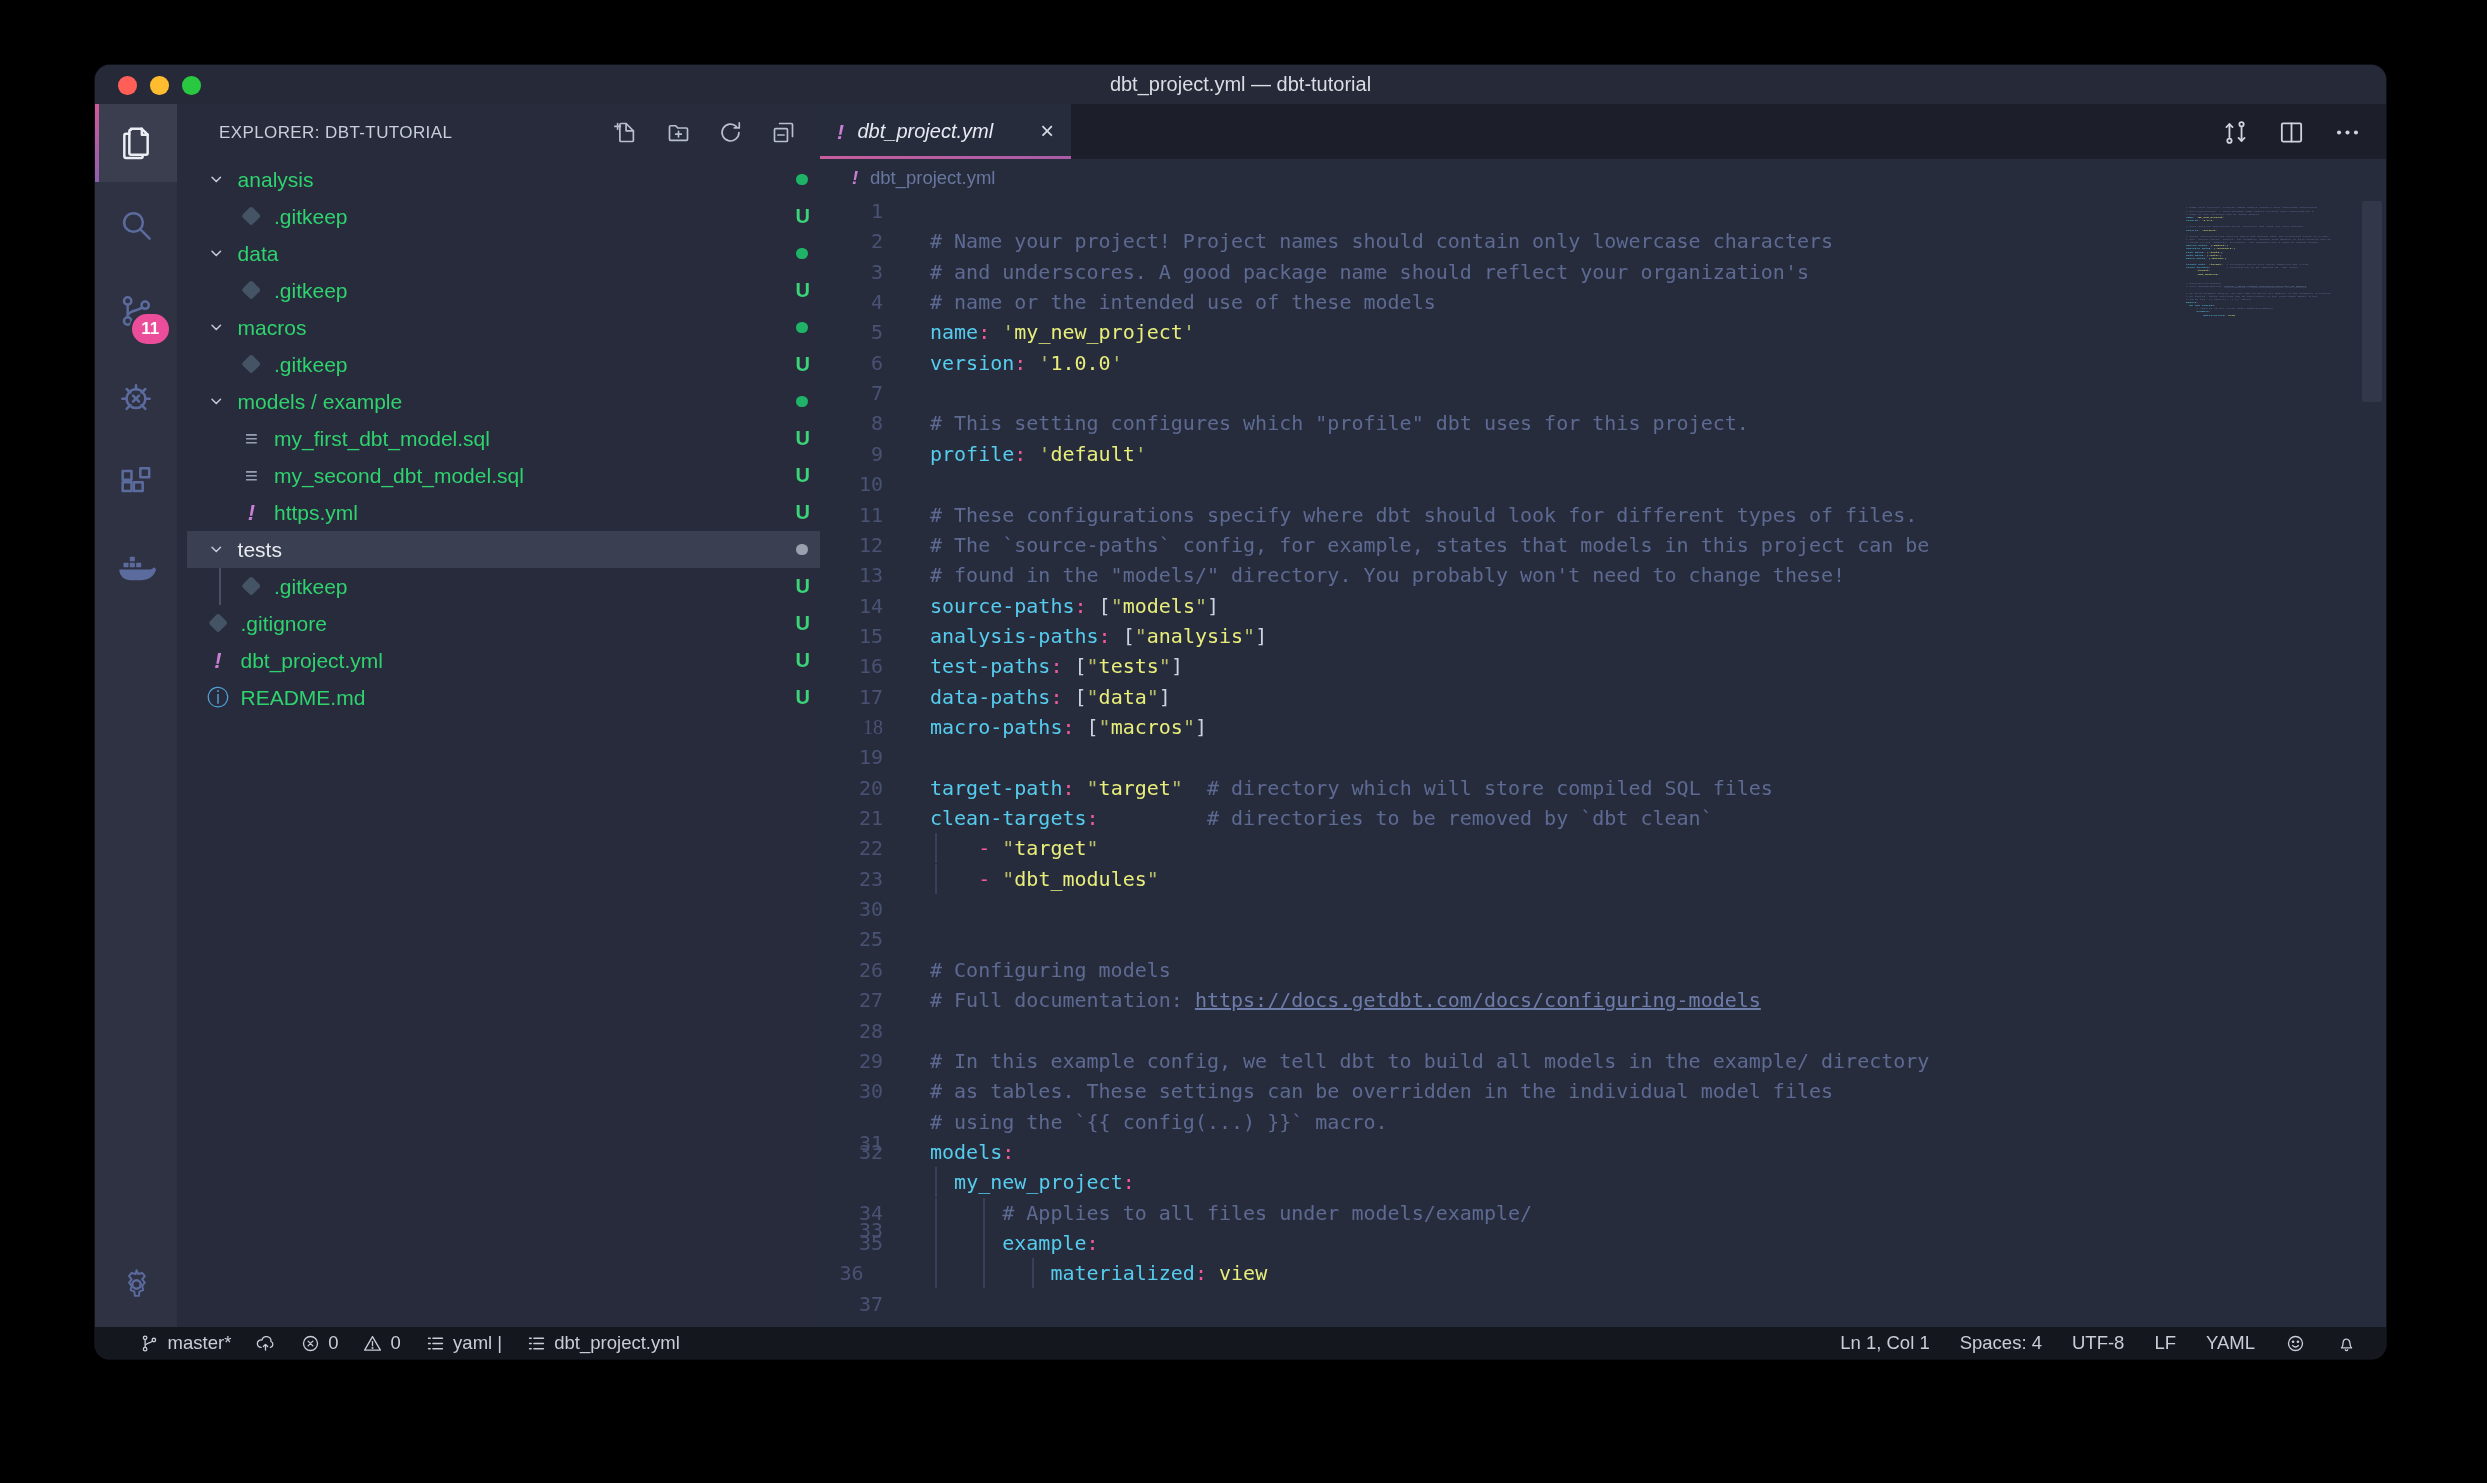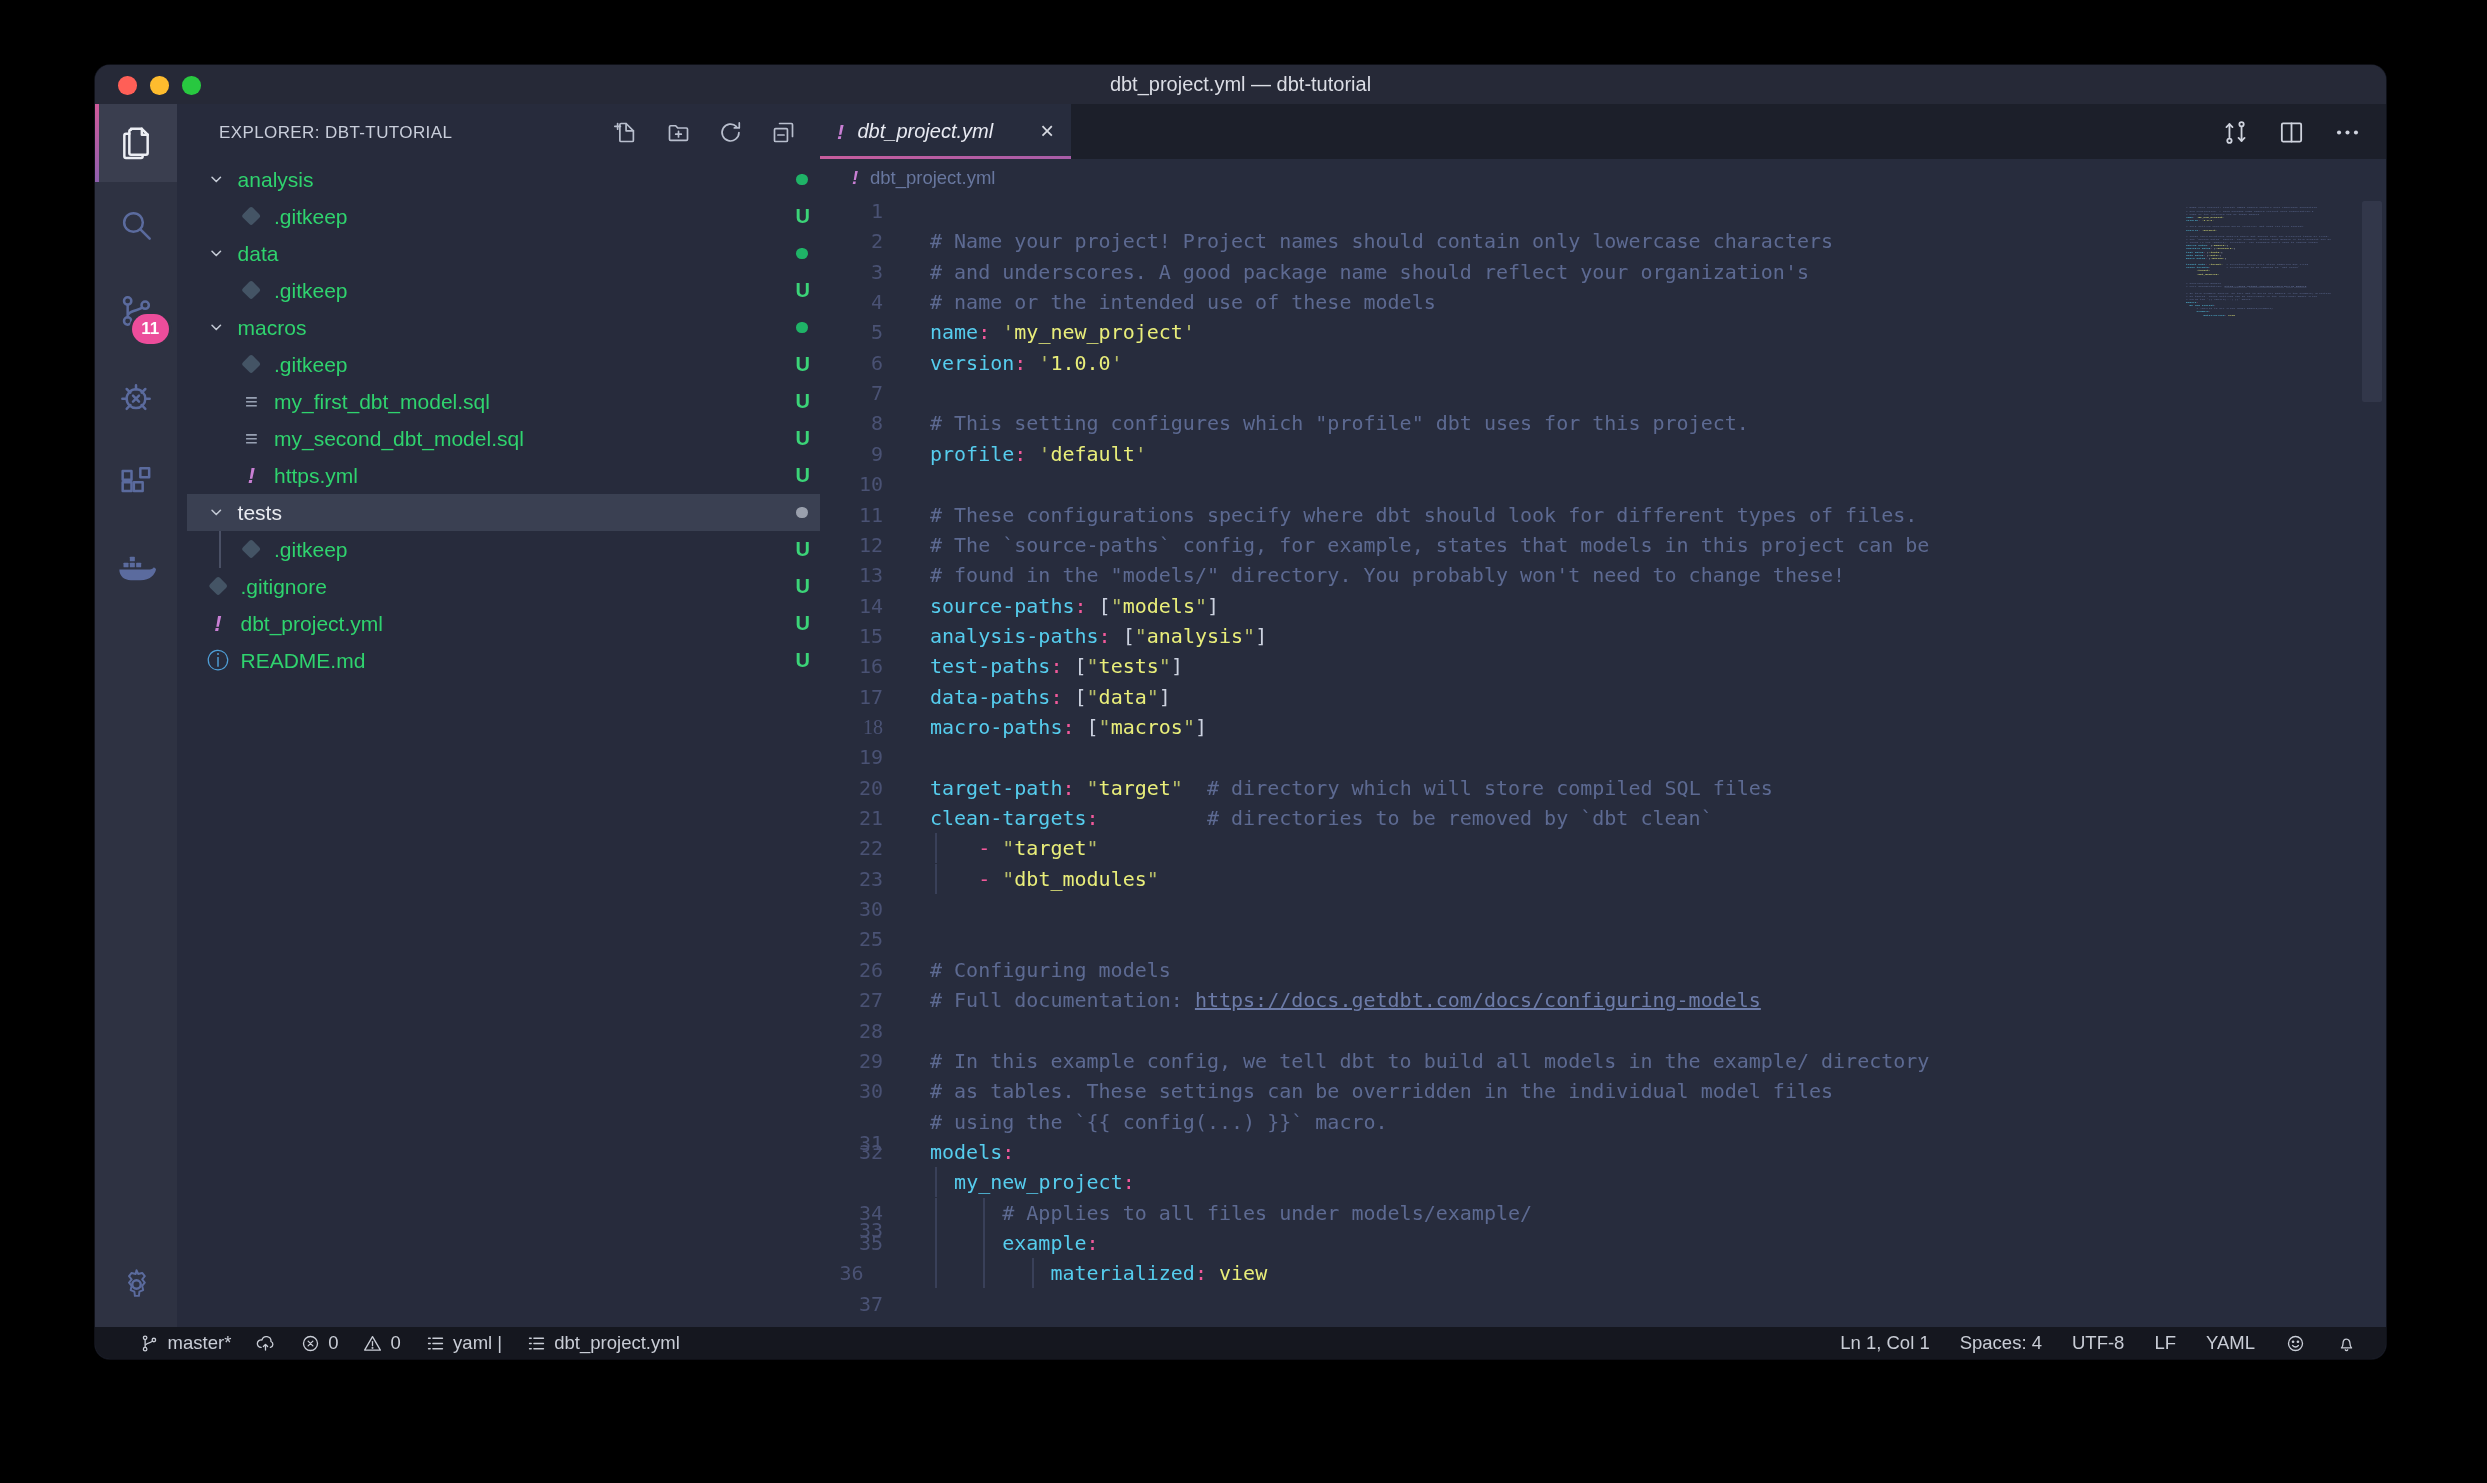--- a/index.html
+++ b/index.html
@@ -261,20 +261,29 @@
             <span class="tlabel">macros</span>
             <span class="dot green"></span>
           </div>
           <div class="trow file lvl1">
             <span class="fic">
               <span class="ic-diamond"></span>
             </span>
             <span class="tlabel">.gitkeep</span>
             <span class="u-badge">U</span>
           </div>
+          <div class="trow folder lvl0">
+            <span class="twisty">
+              <svg viewBox="0 0 24 24" fill="none" stroke="currentColor" stroke-width="1.5" stroke-linecap="round" stroke-linejoin="round">
+                <path d="M6.5 9.5l5.5 5.5 5.5-5.5" stroke-width="2"></path>
+              </svg>
+            </span>
+            <span class="tlabel">models / example</span>
+            <span class="dot green"></span>
+          </div>
           <div class="trow file lvl1">
             <span class="fic">
               <span class="ic-lines">≡</span>
             </span>
             <span class="tlabel">my_first_dbt_model.sql</span>
             <span class="u-badge">U</span>
           </div>
           <div class="trow file lvl1">
             <span class="fic">
               <span class="ic-lines">≡</span>

